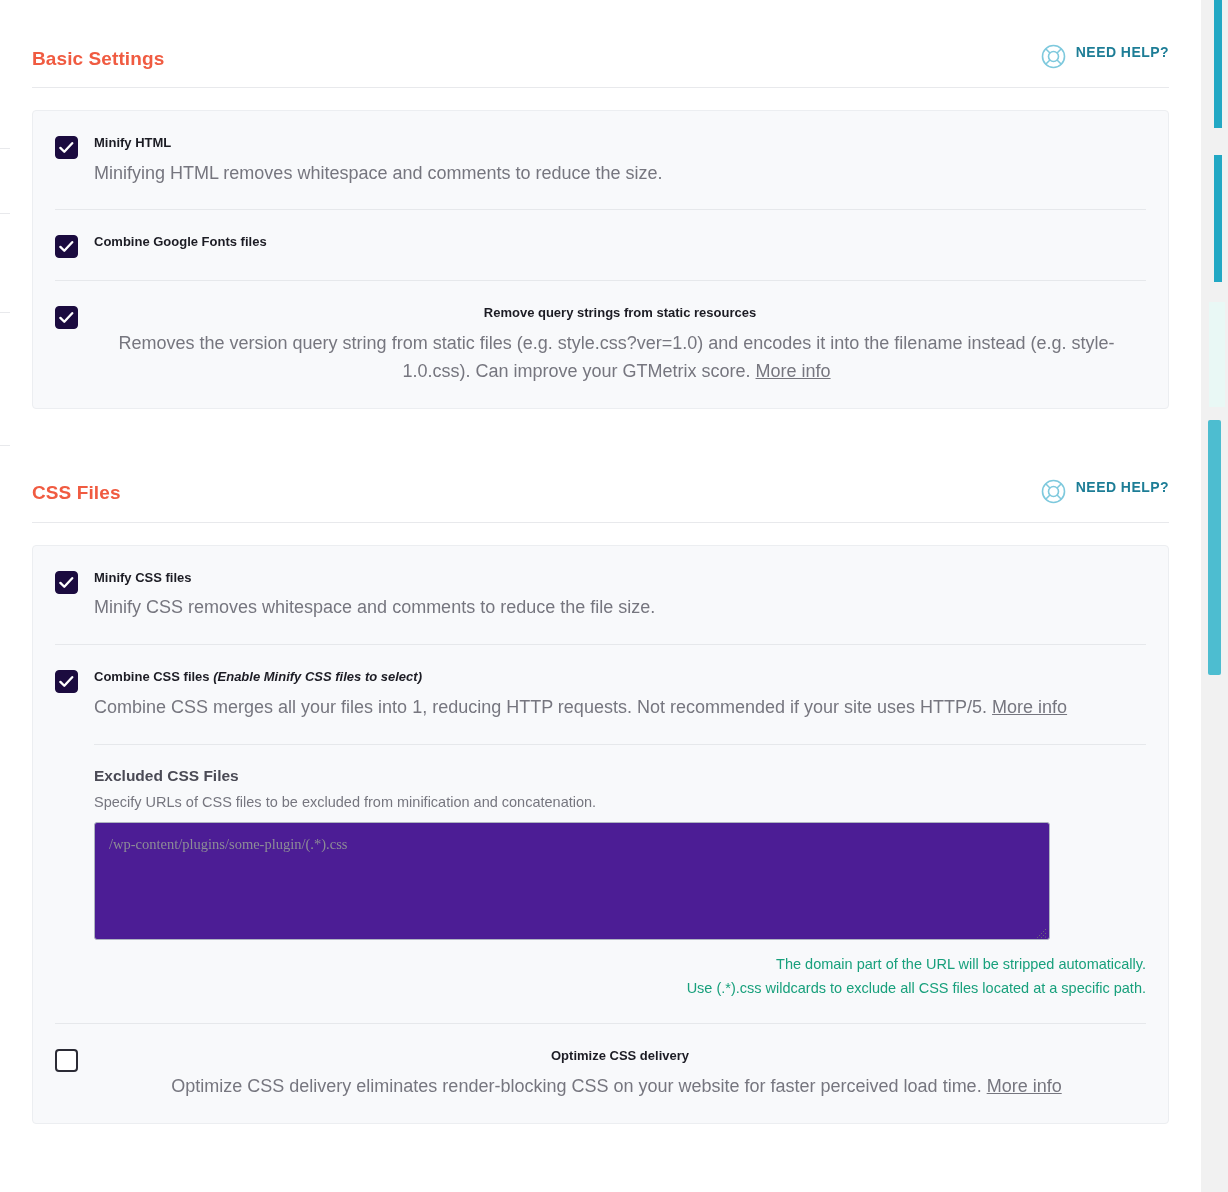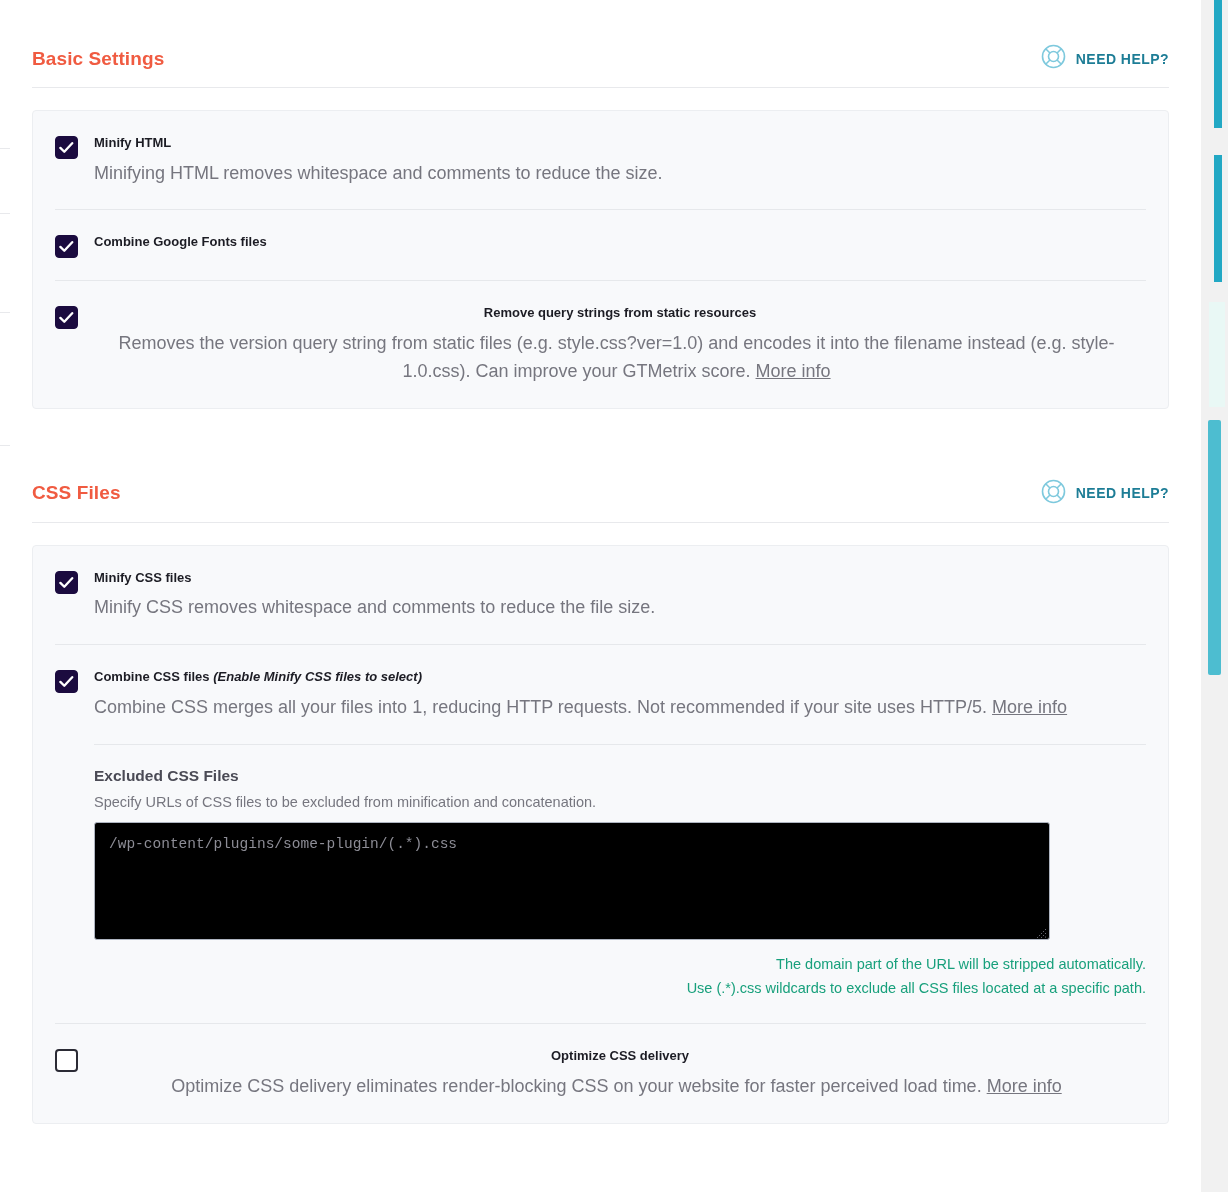--- a/index.html
+++ b/index.html
@@ -50,21 +50,21 @@
   }
   .section-title {
     font-size: 19px;
     font-weight: 700;
     color: #f05b41;
     letter-spacing: .1px;
     margin: 0;
   }
   .need-help {
     display: flex;
-    align-items: center;
+    align-items: flex-start;
     gap: 10px;
     text-decoration: none;
     cursor: pointer;
   }
   .need-help-label {
     font-size: 14px;
     font-weight: 700;
     color: #1d7d96;
     letter-spacing: .45px;
   }
@@ -154,25 +154,25 @@
     margin: 0;
   }
   .sub-desc {
     font-size: 14.5px;
     color: #76767f;
     margin: 9px 0 12px 0;
   }
   .textarea {
     width: 956px;
     height: 118px;
-    background: #000000;
+    background: #4c1d95;
     border: 1px solid #aeb4c0;
     border-radius: 3px;
     padding: 13px 14px;
-    font-family: Liberation Mono, monospace;
+    font-family: Liberation Serif, serif;
     font-size: 14.5px;
     color: #8d8d96;
     resize: none;
     outline: none;
     display: block;
   }
   .textarea::placeholder { color: #8d8d96; }
   .ta-wrap { position: relative; width: 956px; }
   .resize-grip {
     position: absolute;

